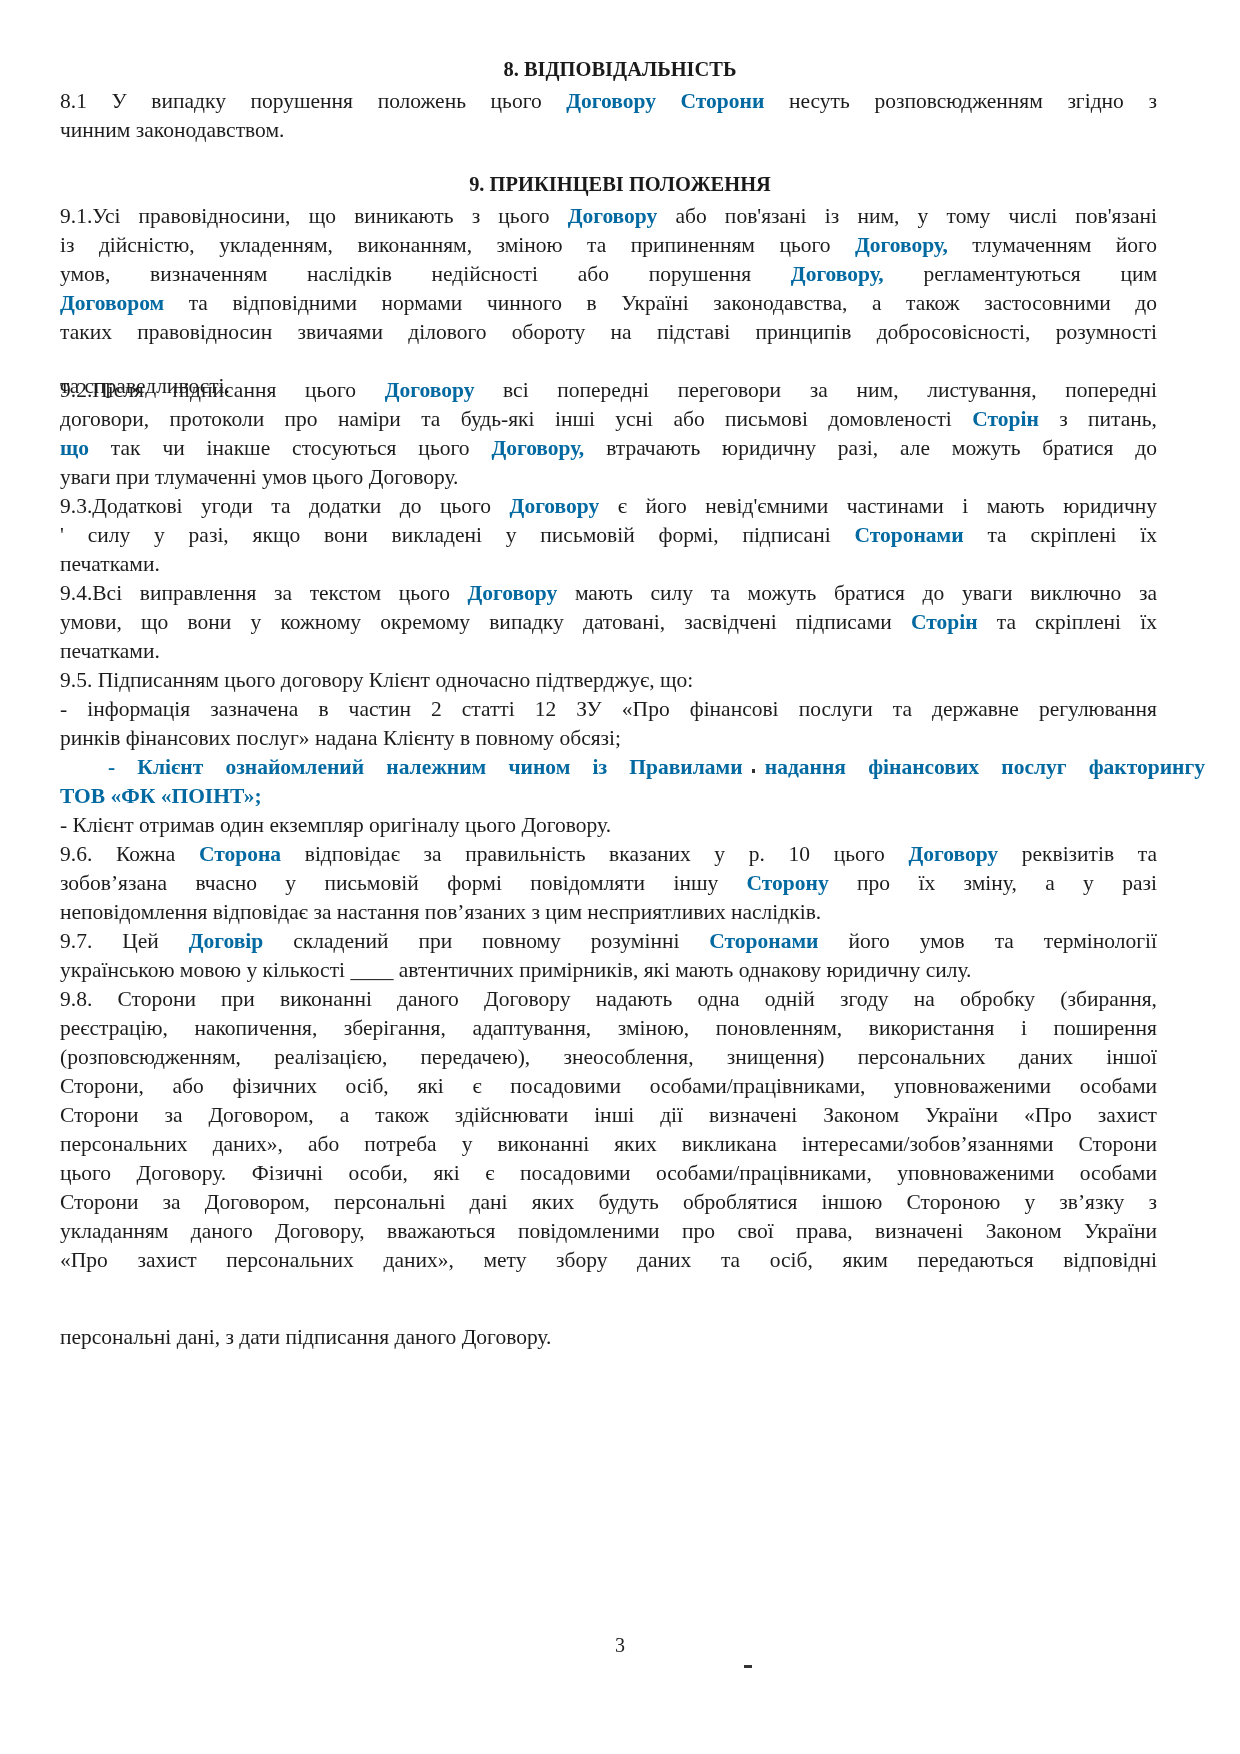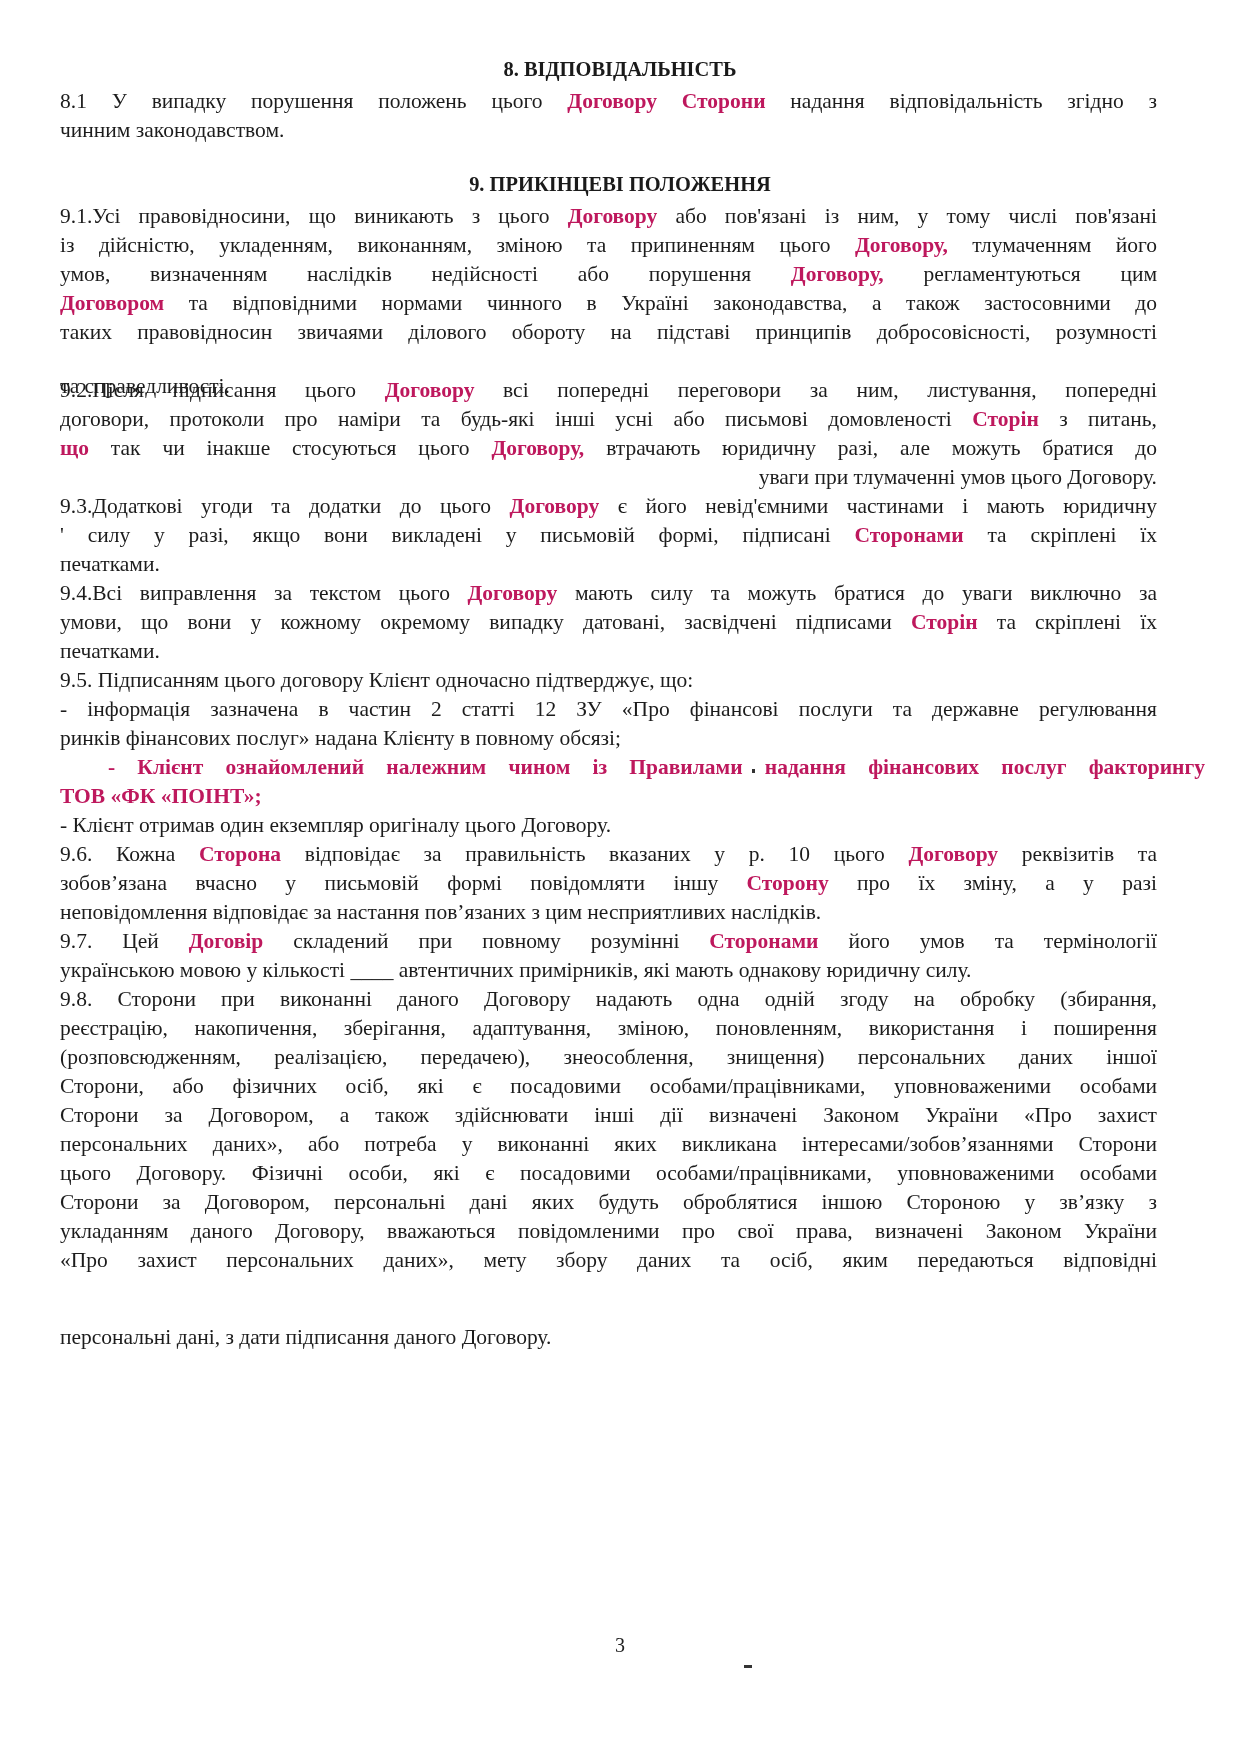--- a/index.html
+++ b/index.html
@@ -9,49 +9,49 @@
     position: absolute; left: 0; width: 1240px; text-align: center;
     font-family: "Liberation Serif", serif; font-weight: bold; font-size: 22px; color: #1a1a1a;
     transform: scaleX(0.93);
   }
   .line {
     position: absolute; left: 60px; width: 1097px;
     font-family: "Liberation Serif", serif; font-size: 21.5px; color: #1c1c1c;
     white-space: nowrap; line-height: 26px;
   }
   .line.justify { text-align: justify; text-align-last: justify; }
-  .line b { font-weight: bold; color: #be185d; font-family: Liberation Serif, serif; }
+  .line b { font-weight: bold; color: #0369a1; font-family: Liberation Serif, serif; }
   .page-number {
     position: absolute; left: 0; width: 1240px; top: 1634px; text-align: center;
     font-family: "Liberation Serif", serif; font-size: 20px; color: #222;
   }
   .mark { position: absolute; background: #333; }
 </style>
 </head>
 <body>
 
 <div class="page">
   <div class="heading" style="top:56px">8. ВІДПОВІДАЛЬНІСТЬ</div>
   <div id="sec8">
-      <div class="line justify" style="top: 88px;"><span>8.1 У випадку порушення положень цього </span><b>Договору Сторони</b><span> надання відповідальність згідно з</span></div>
+      <div class="line justify" style="top: 88px;"><span>8.1 У випадку порушення положень цього </span><b>Договору Сторони</b><span> несуть розповсюдженням згідно з</span></div>
       <div class="line" style="top: 117px;"><span>чинним законодавством.</span></div>
     </div>
 
   <div class="heading" style="top:171px">9. ПРИКІНЦЕВІ ПОЛОЖЕННЯ</div>
   <div id="sec9">
       <div class="line justify" style="top: 203px;"><span>9.1.Усі правовідносини, що виникають з цього </span><b>Договору</b><span> або пов'язані із ним, у тому числі пов'язані</span></div>
       <div class="line justify" style="top: 232px;"><span>із дійсністю, укладенням, виконанням, зміною та припиненням цього </span><b>Договору,</b><span> тлумаченням його</span></div>
       <div class="line justify" style="top: 261px;"><span>умов, визначенням наслідків недійсності або порушення </span><b>Договору,</b><span> регламентуються цим</span></div>
       <div class="line justify" style="top: 290px;"><b>Договором</b><span> та відповідними нормами чинного в Україні законодавства, а також застосовними до</span></div>
       <div class="line justify" style="top: 319px;"><span>таких правовідносин звичаями ділового обороту на підставі принципів добросовісності, розумності</span></div>
       <div class="line" style="top: 348px; margin-top: 25px;"><span>та справедливості.</span></div>
       <div class="line justify" style="top: 377px;"><span>9.2.Після підписання цього </span><b>Договору</b><span> всі попередні переговори за ним, листування, попередні</span></div>
       <div class="line justify" style="top: 406px;"><span>договори, протоколи про наміри та будь-які інші усні або письмові домовленості </span><b>Сторін</b><span> з питань,</span></div>
       <div class="line justify" style="top: 435px;"><b>що</b><span> так чи інакше стосуються цього </span><b>Договору,</b><span> втрачають юридичну разі, але можуть братися до</span></div>
-      <div class="line" style="top: 464px; text-align: right;"><span>уваги при тлумаченні умов цього Договору.</span></div>
+      <div class="line" style="top: 464px;"><span>уваги при тлумаченні умов цього Договору.</span></div>
       <div class="line justify" style="top: 493px;"><span>9.3.Додаткові угоди та додатки до цього </span><b>Договору</b><span> є його невід'ємними частинами і мають юридичну</span></div>
       <div class="line justify" style="top: 522px;"><span>' силу у разі, якщо вони викладені у письмовій формі, підписані </span><b>Сторонами</b><span> та скріплені їх</span></div>
       <div class="line" style="top: 551px;"><span>печатками.</span></div>
       <div class="line justify" style="top: 580px;"><span>9.4.Всі виправлення за текстом цього </span><b>Договору</b><span> мають силу та можуть братися до уваги виключно за</span></div>
       <div class="line justify" style="top: 609px;"><span>умови, що вони у кожному окремому випадку датовані, засвідчені підписами </span><b>Сторін</b><span> та скріплені їх</span></div>
       <div class="line" style="top: 638px;"><span>печатками.</span></div>
       <div class="line" style="top: 667px;"><span>9.5. Підписанням цього договору Клієнт одночасно підтверджує, що:</span></div>
       <div class="line justify" style="top: 696px;"><span>- інформація зазначена в частин 2 статті 12 ЗУ «Про фінансові послуги та державне регулювання</span></div>
       <div class="line" style="top: 725px;"><span>ринків фінансових послуг» надана Клієнту в повному обсязі;</span></div>
       <div class="line justify" style="top: 754px; margin-left: 48px;"><b>- Клієнт ознайомлений належним чином із Правилами надання фінансових послуг факторингу</b></div>

